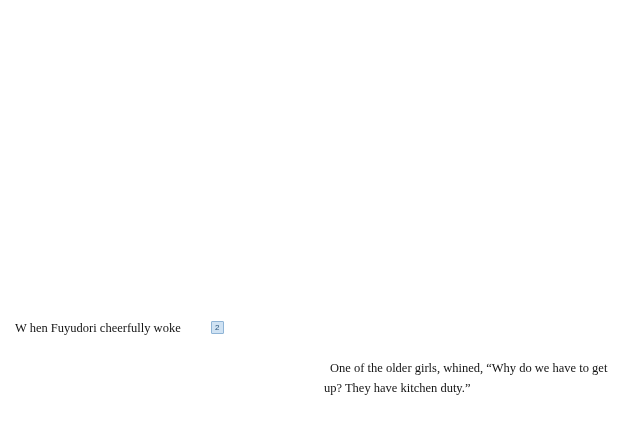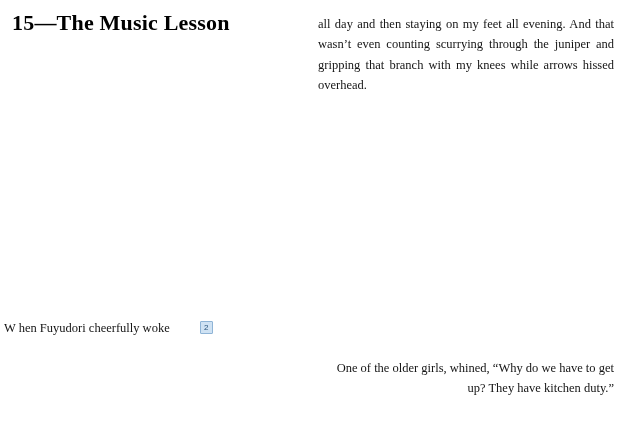--- a/index.html
+++ b/index.html
@@ -15,21 +15,21 @@
     overflow: hidden;
   }
   .page {
     position: relative;
     width: 628px;
     height: 421px;
     box-sizing: border-box;
   }
   .col-left {
     position: absolute;
-    left: 4px;
+    left: 15px;
     top: 0;
     width: 292px;
     height: 336px;
   }
   .col-right {
     position: absolute;
     left: 318px;
     top: 0;
     width: 298px;
     height: 421px;
@@ -88,36 +88,33 @@
     border-radius: 1px;
   }
   .right-bottom-para {
     position: absolute;
     left: 6px;
     top: 358px;
     width: 290px;
     font-size: 12.5px;
     line-height: 1.62;
     color: #141414;
-    text-align: right;
   }
   .right-bottom-para p {
     margin: 0;
     text-indent: 6px;
   }
 </style>
 </head>
 <body>
 
 <div class="page">
 
-  <div class="chapter-title">15—The Music Lesson</div>
 
   <div class="col-right">
-    <div class="right-top-para">all day and then staying on my feet all evening. And that wasn’t even counting scurrying through the juniper and gripping that branch with my knees while arrows hissed overhead.</div>
 
     <div class="right-bottom-para">
       <p>One of the older girls, whined, “Why do we have to get up? They have kitchen duty.”</p>
     </div>
   </div>
 
   <div class="col-left">
     <div class="left-body">
       <p class="dropcap-para">
         <span>W hen Fuyudori cheerfully woke</span><span class="note-marker">2</span><br>

